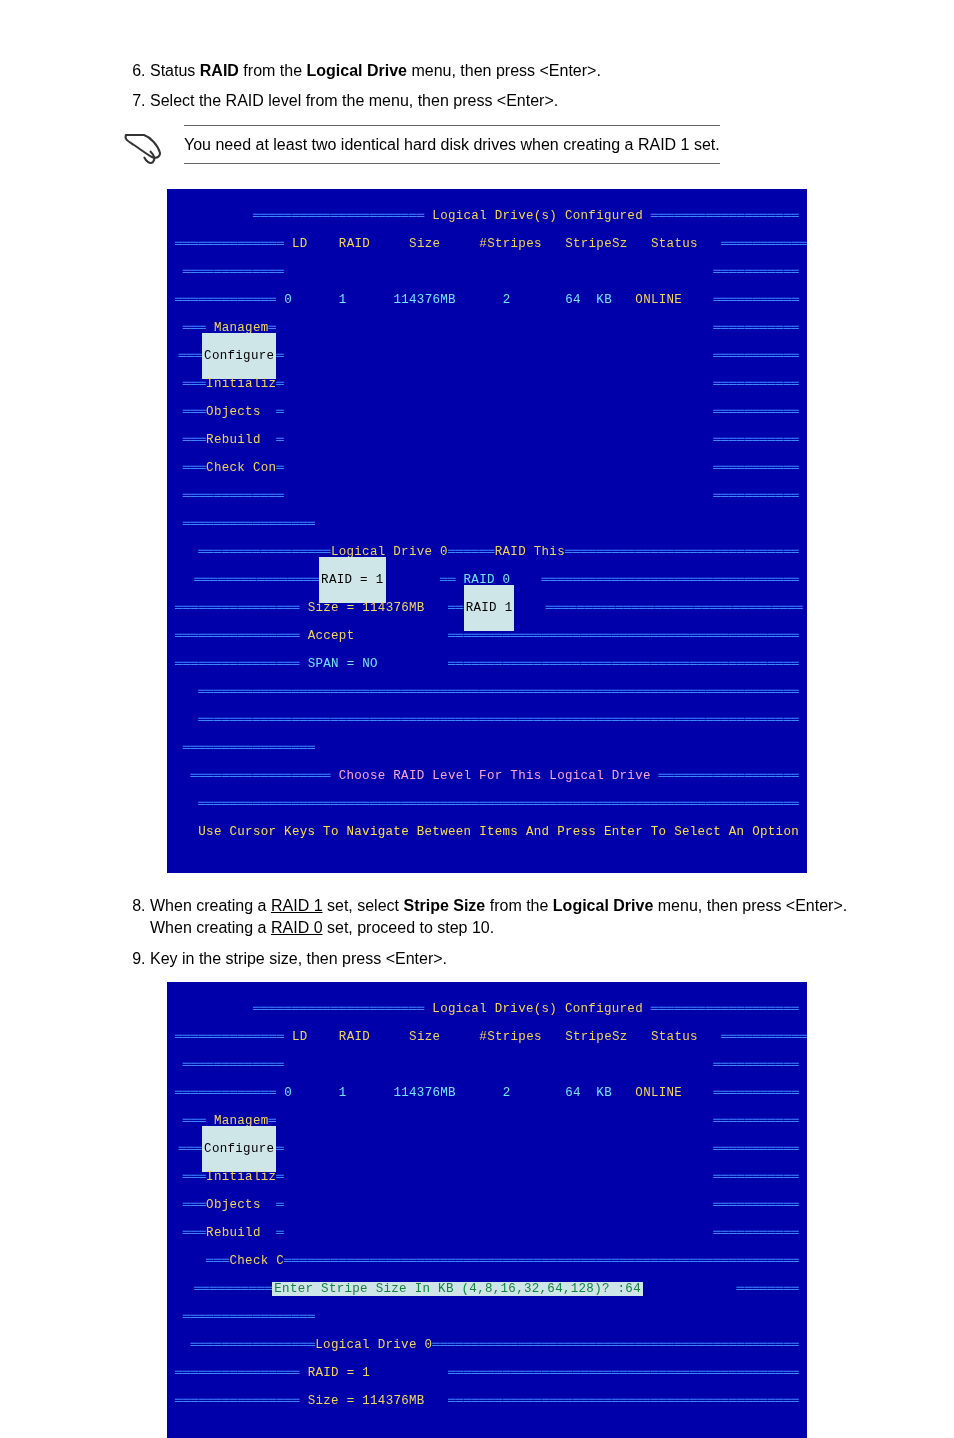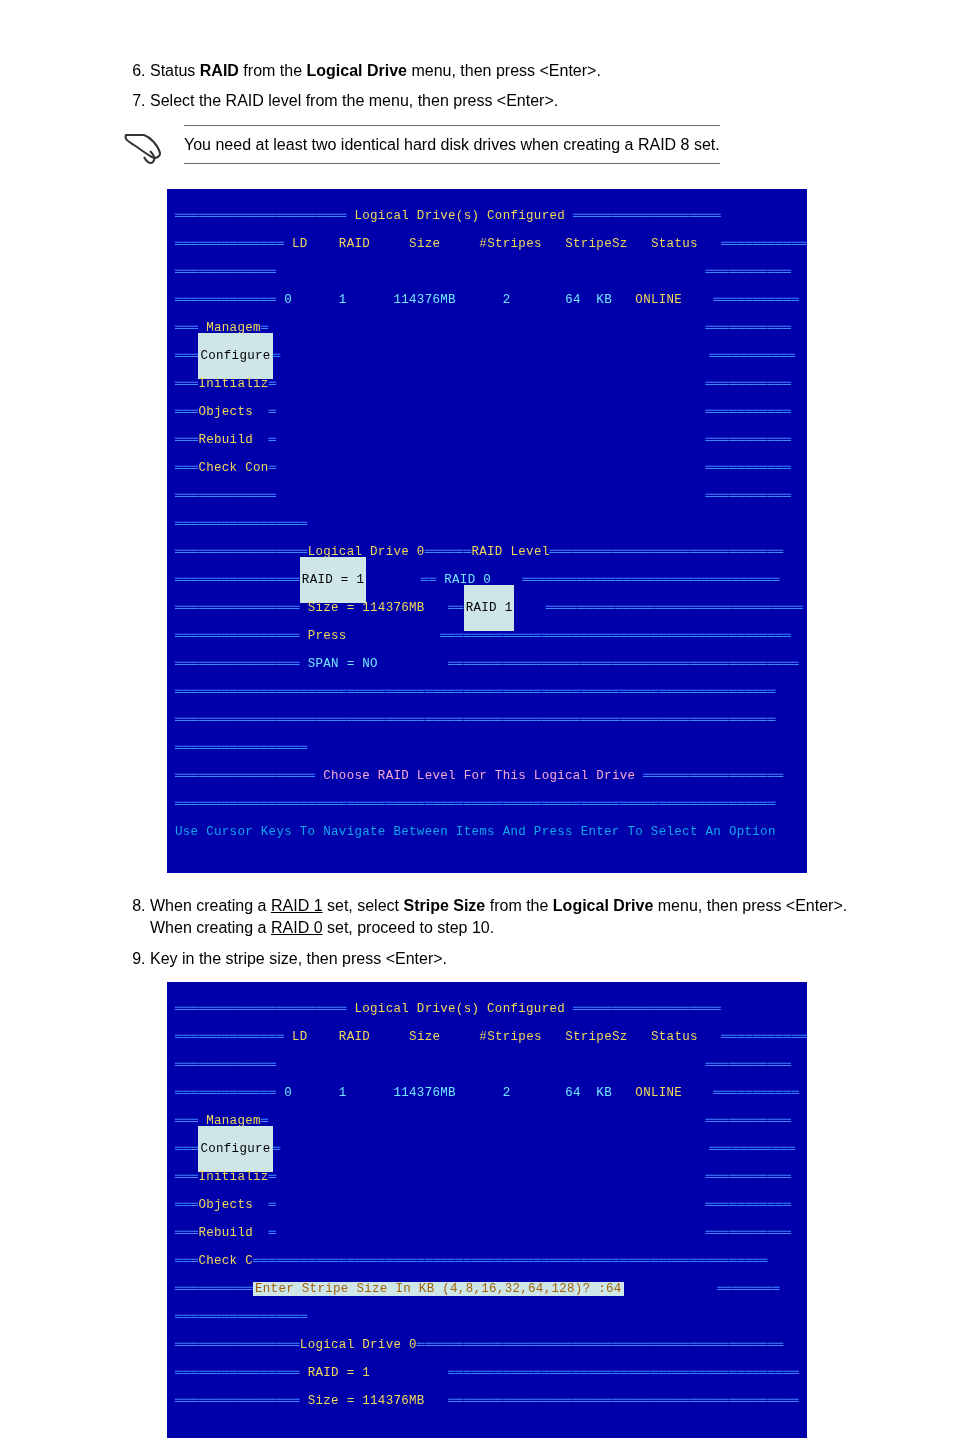--- a/index.html
+++ b/index.html
@@ -30,80 +30,80 @@
       flex: 0 0 44px;
       margin-top: 4px;
     }
     .note-text {
       border-top: 1px solid #666;
       border-bottom: 1px solid #666;
       padding: 8px 0;
       margin-left: 4px;
       line-height: 1.35;
     }
-    .screenshots { display: flex; flex-direction: column; align-items: center; gap: 22px; margin: 12px 0 22px; }
+    .screenshots { display: flex; flex-direction: column; align-items: center; gap: 22px; margin: 12px 0 22px; text-align: right; }
     .bios-block {
       background: #00a;
       color: #3E87FF;
       width: 640px;
       padding: 6px 8px 6px 8px;
       font-family: "Courier New", monospace;
       font-size: 12.5px;
       line-height: 14px;
       white-space: pre;
       letter-spacing: 0.3px;
     }
     .bios-line { display: block; }
     .yl { color: #f2d65b; }
     .cy { color: #6fe5ff; }
-    .gy { color: #0ea5e9; }
+    .gy { color: #fde047; }
     .wr { color: #f9a8d4; }
     .bar-sel { background: #cfe6e9; color: #000; padding: 16px 2px; }
-    .bar-input { background: #cfe6e9; color: #a16207; padding: 0 2px; }
+    .bar-input { background: #cfe6e9; color: #15803d; padding: 0 2px; }
   </style>
 </head>
 <body>
 
 <div class="content">
 
   <ol start="6">
     <li>
       <span>Status </span><span class="bold">RAID</span><span> from the </span><span class="bold">Logical Drive</span><span> menu, then press &lt;Enter&gt;.</span>
     </li>
     <li>
       <span>Select the RAID level from the menu, then press &lt;Enter&gt;.</span>
     </li>
   </ol>
 
   <div class="note-block">
     <svg class="note-icon" viewBox="0 0 44 44">
       <path d="M6 6 L24 6 C30 8 38 16 40 24 C40 28 36 30 32 28 C28 26 20 20 14 16 C8 12 4 10 6 6 Z" fill="none" stroke="#333" stroke-width="2"></path>
       <path d="M30 22 C34 26 36 30 33 33 C30 36 26 32 24 28" fill="none" stroke="#333" stroke-width="2"></path>
     </svg>
-    <div class="note-text">You need at least two identical hard disk drives when creating a RAID 8 set.</div>
+    <div class="note-text">You need at least two identical hard disk drives when creating a RAID 1 set.</div>
   </div>
 
   <div class="screenshots">
   <div class="bios-block">
 <span class="bios-line">══════════════════════ <span class="yl">Logical Drive(s) Configured</span> ═══════════════════</span>
 <span class="bios-line">══════════════ <span class="yl">LD</span>    <span class="yl">RAID</span>     <span class="yl">Size</span>     <span class="yl">#Stripes</span>   <span class="yl">StripeSz</span>   <span class="yl">Status</span>   ═══════════</span>
 <span class="bios-line">═════════════                                                       ═══════════</span>
 <span class="bios-line">═════════════ <span class="cy">0</span>      <span class="cy">1</span>      <span class="cy">114376MB</span>      <span class="cy">2</span>       <span class="cy">64</span>  <span class="cy">KB</span>   <span class="yl">ONLINE</span>    ═══════════</span>
 <span class="bios-line">═══ <span class="yl">Managem</span>═                                                        ═══════════</span>
 <span class="bios-line">═══<span class="bar-sel">Configure</span>═                                                       ═══════════</span>
 <span class="bios-line">═══<span class="yl">Initializ</span>═                                                       ═══════════</span>
 <span class="bios-line">═══<span class="yl">Objects</span>  ═                                                       ═══════════</span>
 <span class="bios-line">═══<span class="yl">Rebuild</span>  ═                                                       ═══════════</span>
 <span class="bios-line">═══<span class="yl">Check Con</span>═                                                       ═══════════</span>
 <span class="bios-line">═════════════                                                       ═══════════</span>
 <span class="bios-line">═════════════════                                                              </span>
-<span class="bios-line">═════════════════<span class="yl">Logical Drive 0</span>══════<span class="yl">RAID Level</span>══════════════════════════════</span>
+<span class="bios-line">═════════════════<span class="yl">Logical Drive 0</span>══════<span class="yl">RAID This</span>══════════════════════════════</span>
 <span class="bios-line">════════════════<span class="bar-sel">RAID = 1</span>       ══ <span class="cy">RAID 0</span>    ═════════════════════════════════</span>
 <span class="bios-line">════════════════ <span class="yl">Size = 114376MB</span>   ══<span class="bar-sel">RAID 1</span>    ═════════════════════════════════</span>
-<span class="bios-line">════════════════ <span class="yl">Press</span>            ═════════════════════════════════════════════</span>
+<span class="bios-line">════════════════ <span class="yl">Accept</span>            ═════════════════════════════════════════════</span>
 <span class="bios-line">════════════════ <span class="cy">SPAN = NO</span>         ═════════════════════════════════════════════</span>
 <span class="bios-line">═════════════════════════════════════════════════════════════════════════════</span>
 <span class="bios-line">═════════════════════════════════════════════════════════════════════════════</span>
 <span class="bios-line">═════════════════                                                              </span>
 <span class="bios-line">══════════════════ <span class="wr">Choose RAID Level For This Logical Drive</span> ══════════════════</span>
 <span class="bios-line">═════════════════════════════════════════════════════════════════════════════</span>
 <span class="bios-line"><span class="gy">Use Cursor Keys To Navigate Between Items And Press Enter To Select An Option</span></span>
   </div>
   </div>
 

